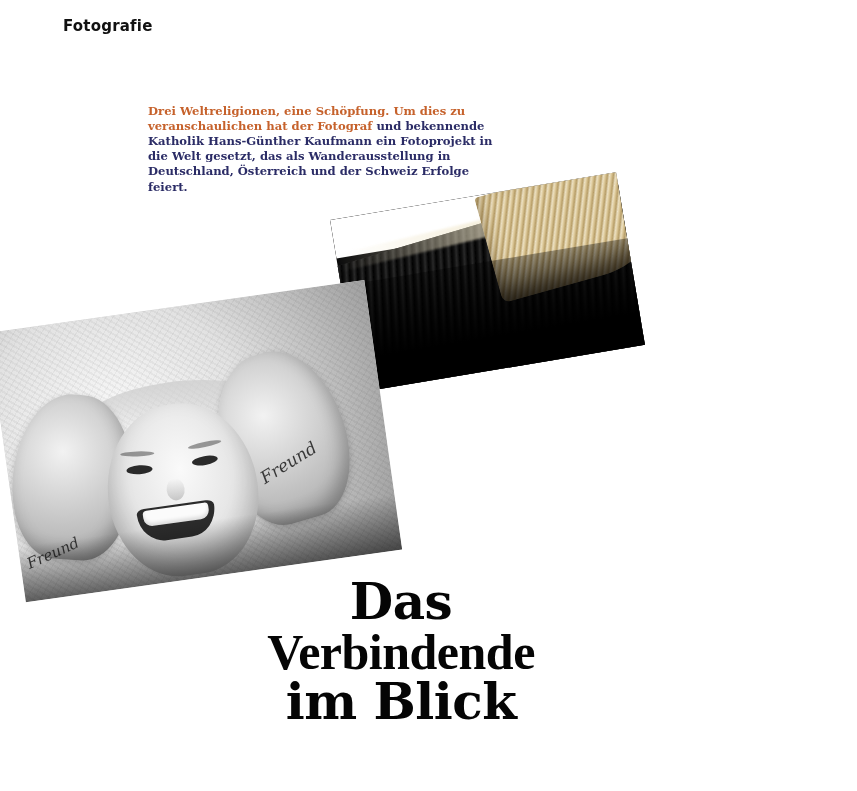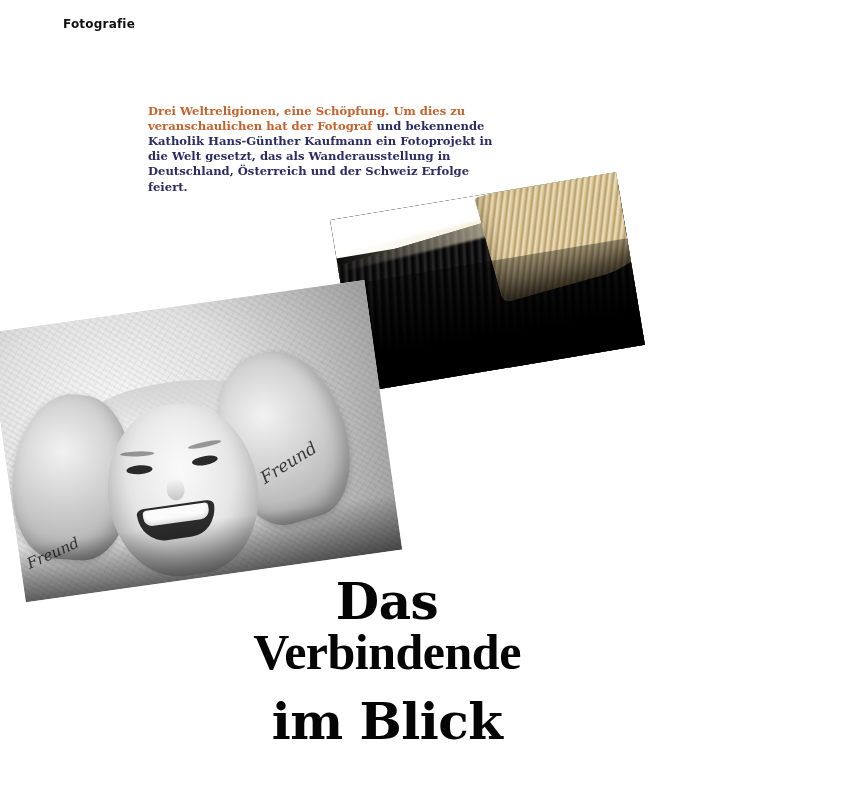--- a/index.html
+++ b/index.html
@@ -16,21 +16,21 @@
     color: #111111;
   }
 
   
   .rubric {
     position: absolute;
     left: 33px;
     top: 17px;
     font-family: "DejaVu Sans", sans-serif;
     font-weight: bold;
-    font-size: 12px;
+    font-size: 15px;
     letter-spacing: 0.2px;
     color: #111111;
     padding-left: 30px;
   }
 
   
   .standfirst {
     position: absolute;
     left: 148px;
     top: 92px;
@@ -242,33 +242,33 @@
   .photo-left .shadowband {
     position: absolute;
     left: 0; bottom: 0;
     width: 100%; height: 56px;
     background: linear-gradient(180deg, rgba(0,0,0,0), rgba(0,0,0,.55));
   }
 
   
   .headline {
     position: absolute;
-    left: 152px;
+    left: 166px;
     top: 543px;
     width: 470px;
     text-align: center;
     font-family: "DejaVu Serif", serif;
     font-weight: bold;
     font-size: 50px;
     line-height: 50px;
     letter-spacing: -0.5px;
     color: #050505;
   }
   .headline .l2 { display: block; font-family: Liberation Serif, serif; }
-  .headline .l3 { display: block; margin-top: 20px; }
+  .headline .l3 { display: block; }
 </style>
 </head>
 <body>
 
 <div class="rubric">Fotografie</div>
 
 <p class="standfirst">
   <span class="lead">Drei Weltreligionen, eine Schöpfung. Um dies zu veran­schaulichen hat der Fotograf</span>
   <span class="name">und bekennende Katholik Hans-Günther Kaufmann</span>
   <span class="name">ein Fotoprojekt in die Welt gesetzt, das als Wanderausstellung in Deutschland, Österreich und der Schweiz Erfolge feiert.</span>

